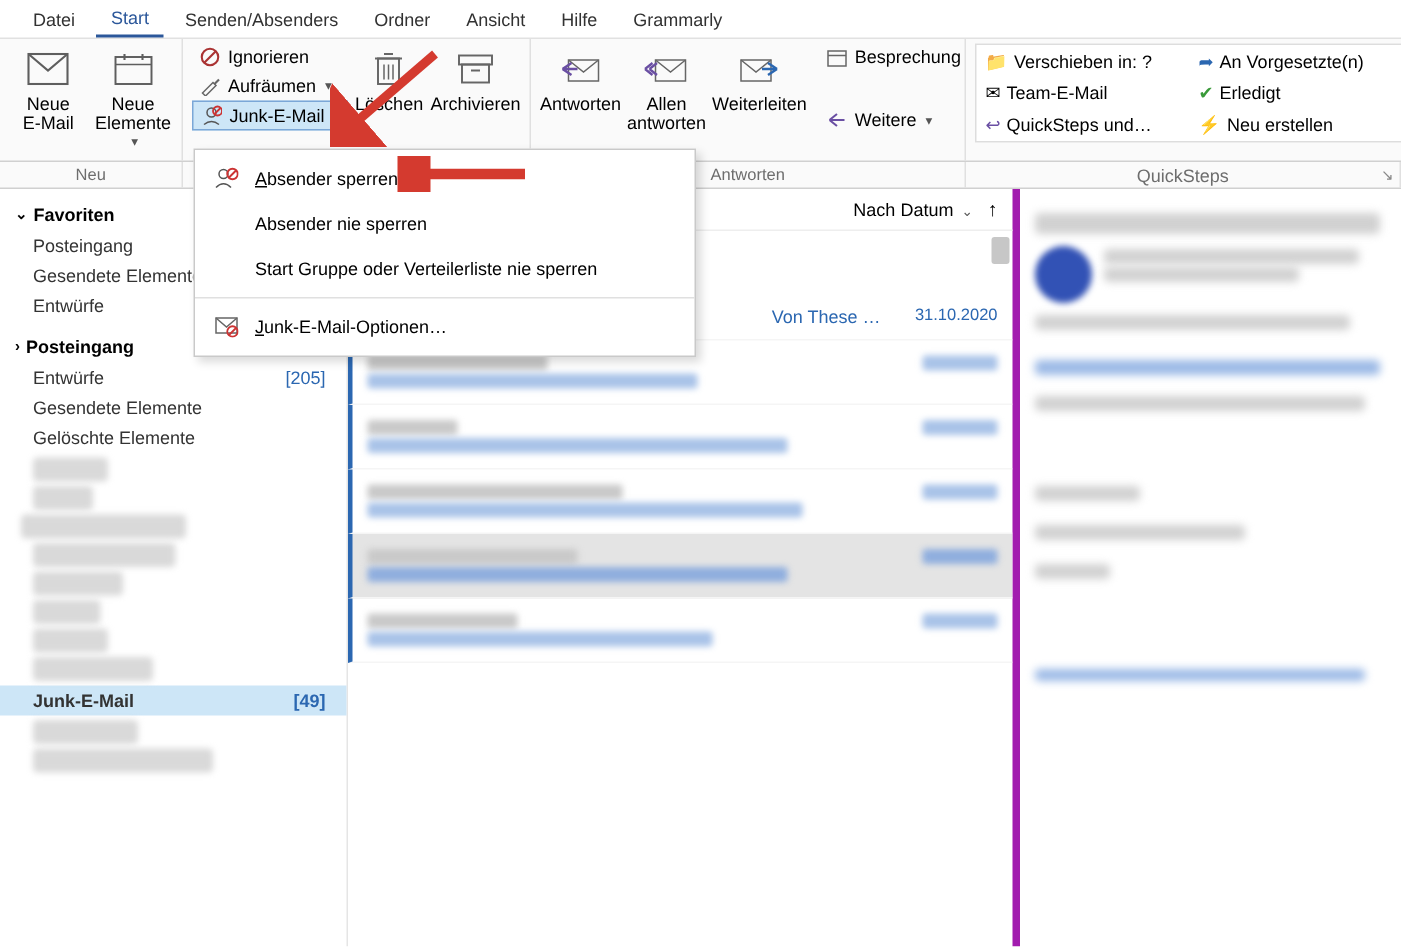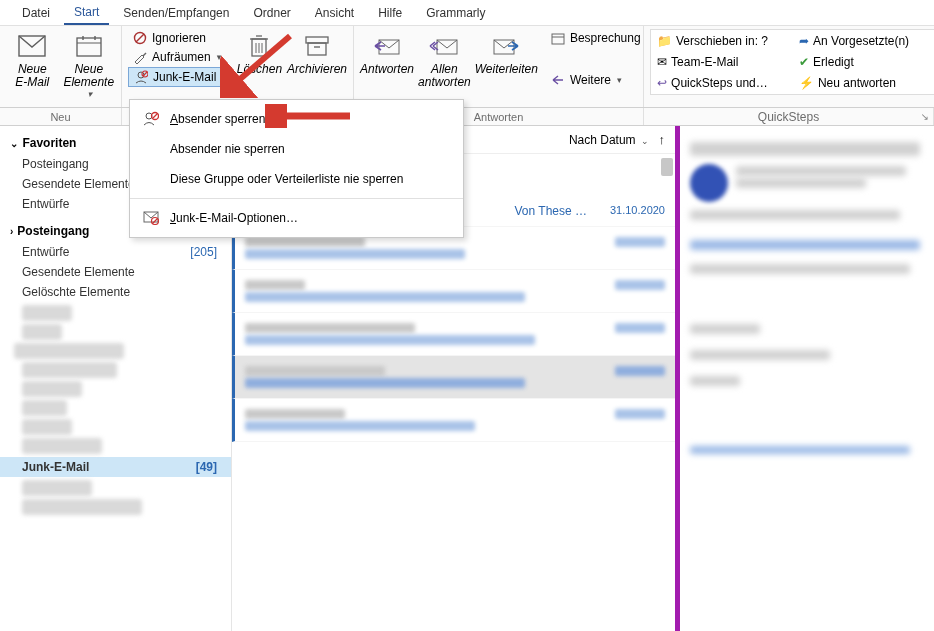--- a/index.html
+++ b/index.html
@@ -8,21 +8,21 @@
     
     .menubar { display: flex; height: 26px; align-items: center; padding-left: 12px; gap: 4px; border-bottom: 1px solid #e1e1e1; }
     .menubar .menuitem { padding: 4px 10px; color: #323232; cursor: default; }
     .menubar .menuitem.active { color: #2b579a; border-bottom: 2px solid #2b579a; }
 
     
     .ribbon { display: flex; height: 82px; border-bottom: 1px solid #d0d0d0; background: #fafafa; }
     .rgroup { display: flex; flex-direction: column; border-right: 1px solid #e0e0e0; padding: 3px 6px 0 6px; }
     .rgroup .controls { flex: 1; display: flex; align-items: flex-start; gap: 4px; }
 
-    .bigbtn { display: flex; flex-direction: column; align-items: center; width: 56px; padding-top: 2px; cursor: default; font-style: italic; }
+    .bigbtn { display: flex; flex-direction: column; align-items: center; width: 56px; padding-top: 2px; cursor: default; }
     .bigbtn .ico { width: 32px; height: 30px; display:flex; align-items:center; justify-content:center; }
     .bigbtn .txt { text-align: center; line-height: 1.1; margin-top: 2px; }
 
     .smallcol { display: flex; flex-direction: column; gap: 1px; }
     .smallbtn { display: flex; align-items: center; gap: 4px; padding: 1px 4px; cursor: default; white-space: nowrap; }
     .smallbtn .ico { width: 16px; height:16px; display:inline-flex; align-items:center; justify-content:center; }
     .dd { font-size: 9px; color:#555; margin-left:2px; }
 
     
     .qs { display: grid; grid-template-columns: 140px 140px; grid-auto-rows: 20px; gap: 1px 2px; padding:1px 2px; border:1px solid #ddd; background:#fff; }
@@ -73,21 +73,21 @@
     .arrowsvg { position:absolute; z-index:200; pointer-events:none;}
 
     svg { display:block; }
   </style>
 </head>
 <body>
 
 <div class="menubar">
   <div class="menuitem">Datei</div>
   <div class="menuitem active">Start</div>
-  <div class="menuitem">Senden/Empfangen</div>
+  <div class="menuitem">Senden/Absenders</div>
   <div class="menuitem">Ordner</div>
   <div class="menuitem">Ansicht</div>
   <div class="menuitem">Hilfe</div>
   <div class="menuitem">Grammarly</div>
 </div>
 
 <div class="ribbon">
 
   <div class="rgroup" style="width:122px">
     <div class="controls">
@@ -250,21 +250,21 @@
         <div class="qsitem">
             <span class="ico" style="color:#3a9a3a">✔</span>
             <span>Erledigt</span>
           </div>
         <div class="qsitem">
             <span class="ico" style="color:#6a4fa3">↩</span>
             <span>QuickSteps und…</span>
           </div>
         <div class="qsitem">
             <span class="ico" style="color:#e0a030">⚡</span>
-            <span>Neu antworten</span>
+            <span>Neu erstellen</span>
           </div>
       </div>
     </div>
   </div>
 </div>
 
 <div class="grouplabels">
   <div class="gl" style="width:122px">Neu</div>
   <div class="gl" style="width:232px">Löschen</div>
   <div class="gl" style="width:290px">Antworten</div>
@@ -417,21 +417,21 @@
         </svg>
       </span>
     <span><span class="u">A</span><span>bsender sperren</span></span>
   </div>
   <div class="ddi">
     <span class="ico"></span>
     <span>Absender nie sperren</span>
   </div>
   <div class="ddi">
     <span class="ico"></span>
-    <span>Diese Gruppe oder Verteilerliste nie sperren</span>
+    <span>Start Gruppe oder Verteilerliste nie sperren</span>
   </div>
   <div class="ddsep"></div>
   <div class="ddi">
     <span class="ico">
         <svg width="16" height="14">
           <rect x="1" y="1" width="14" height="10" fill="none" stroke="#666"></rect>
           <path d="M1 1 L8 7 L15 1" fill="none" stroke="#666"></path>
           <circle cx="12" cy="10" r="3.5" fill="none" stroke="#c33" stroke-width="1.2"></circle>
           <line x1="9.5" y1="12.5" x2="14.5" y2="7.5" stroke="#c33" stroke-width="1.2"></line>
         </svg>

